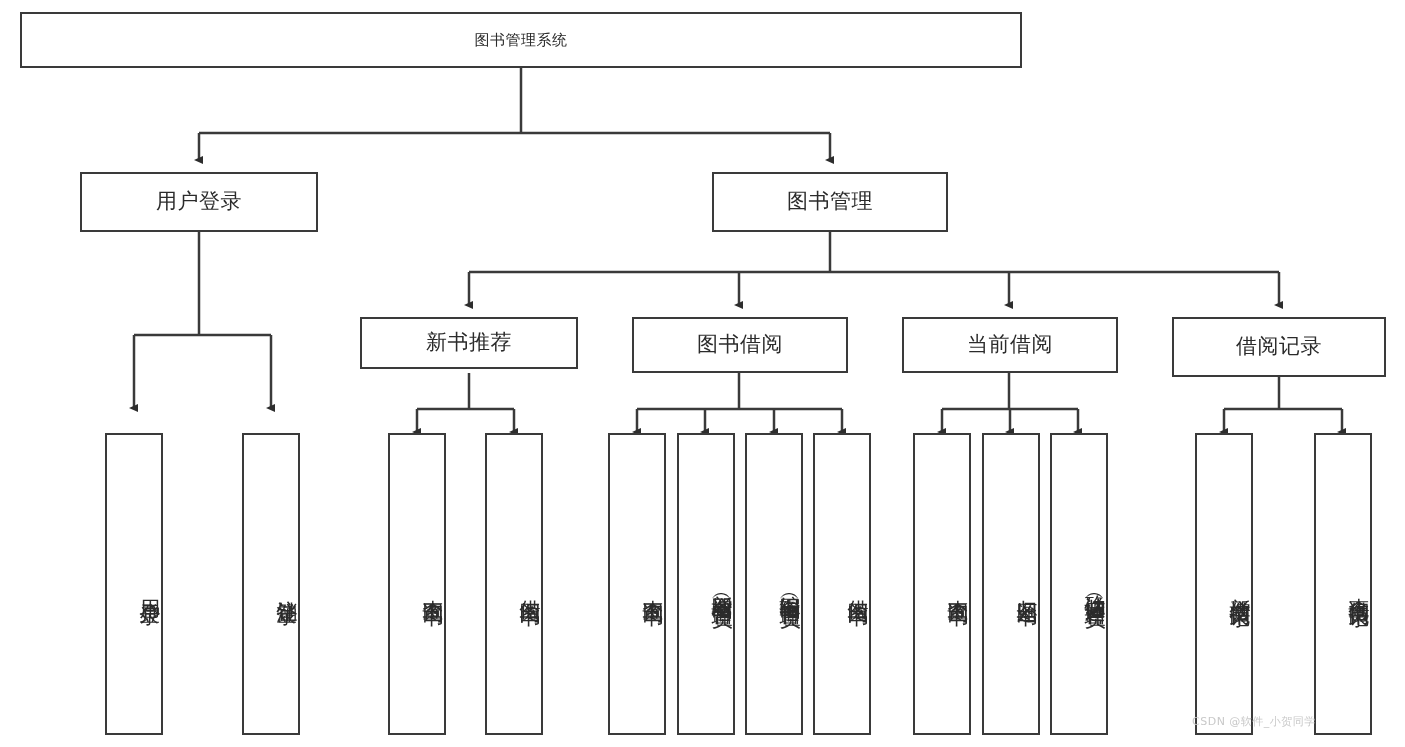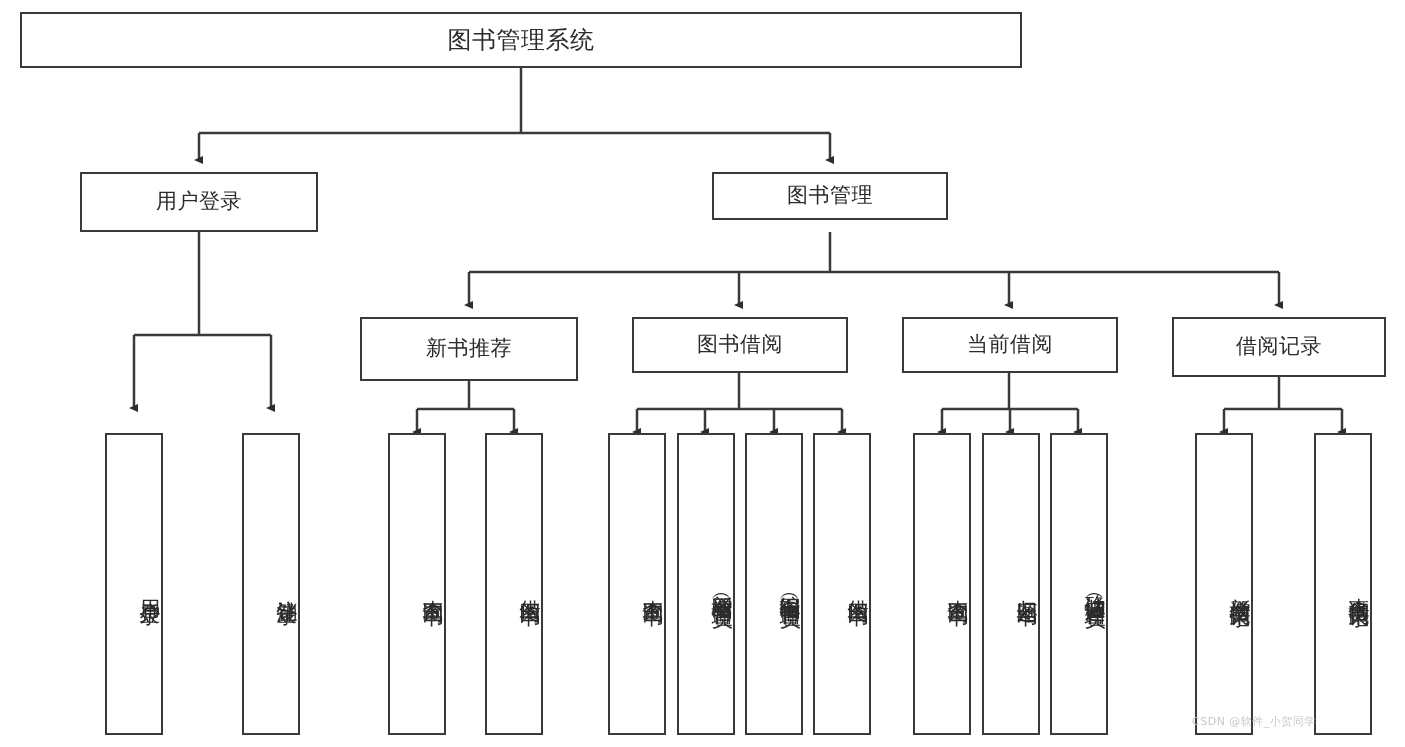--- a/index.html
+++ b/index.html
@@ -46,21 +46,21 @@
     padding-top: 6px;
   }
   .node-label {
     line-height: 1.12;
     letter-spacing: 0.5px;
     white-space: pre-line;
   }
   .vert .node-label {
     letter-spacing: 2px;
   }
-  #title-node .node-label { font-size: 24px; }
+  #title-node .node-label { font-size: 15px; }
   .lvl1 .node-label { font-size: 21px; }
   .lvl2 .node-label { font-size: 21px; }
   .leaf .node-label { font-size: 21px; }
   .watermark {
     position: absolute;
     color: #c9c9c9;
     font-size: 11px;
     letter-spacing: 0.5px;
     white-space: nowrap;
     user-select: none;
@@ -124,25 +124,25 @@
     </g>
   </svg>
 
   <div class="node horiz" id="title-node" style="left:20px; top:12px; width:1002px; height:56px;">
     <span class="node-label">图书管理系统</span>
   </div>
 
   <div class="node horiz lvl1" style="left:80px; top:172px; width:238px; height:60px;">
     <span class="node-label">用户登录</span>
   </div>
-  <div class="node horiz lvl1" style="left:712px; top:172px; width:236px; height:48px;">
+  <div class="node horiz lvl1" style="left:712px; top:172px; width:236px; height:60px;">
     <span class="node-label">图书管理</span>
   </div>
 
-  <div class="node horiz lvl2" style="left:360px; top:317px; width:218px; height:64px;">
+  <div class="node horiz lvl2" style="left:360px; top:317px; width:218px; height:52px;">
     <span class="node-label">新书推荐</span>
   </div>
   <div class="node horiz lvl2" style="left:902px; top:317px; width:216px; height:56px;">
     <span class="node-label">当前借阅</span>
   </div>
   <div class="node horiz lvl2" style="left:632px; top:317px; width:216px; height:56px;">
     <span class="node-label">图书借阅</span>
   </div>
   <div class="node horiz lvl2" style="left:1172px; top:317px; width:214px; height:60px;">
     <span class="node-label">借阅记录</span>

